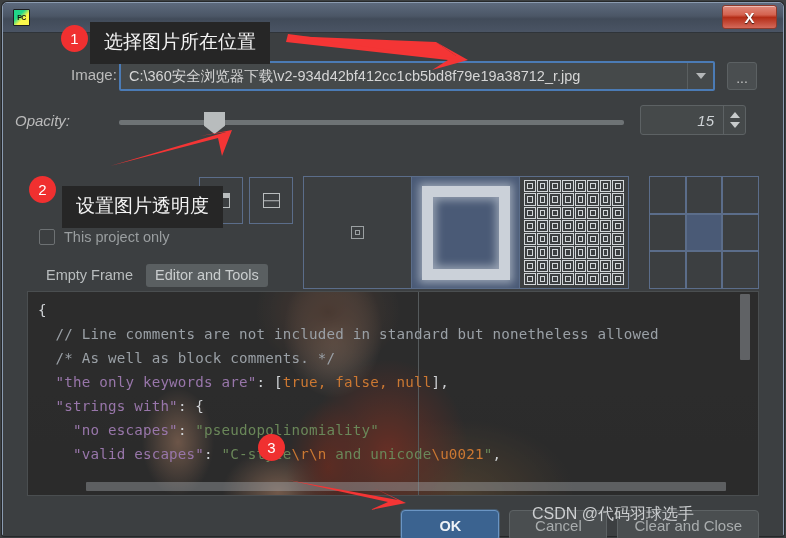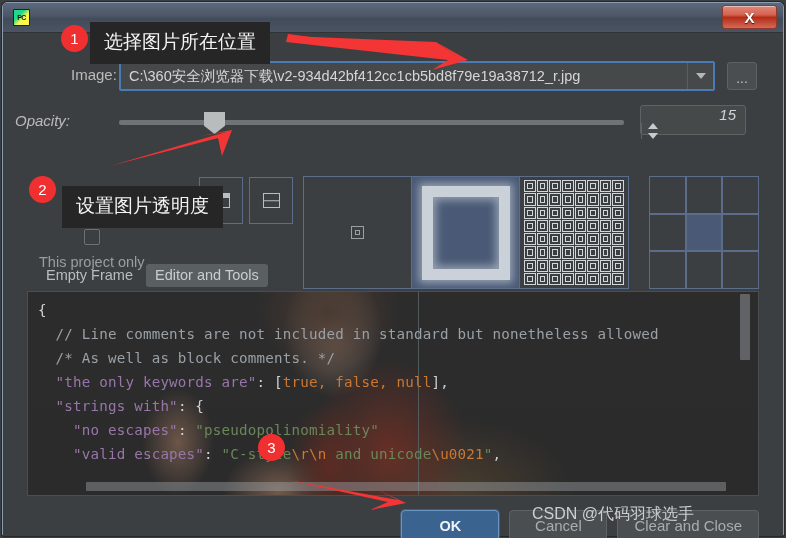--- a/index.html
+++ b/index.html
@@ -141,21 +141,21 @@
     background: #b8bcbd;
     cursor: pointer;
     clip-path: polygon(0 0, 100% 0, 100% 62%, 50% 100%, 0 62%);
   }
   .spin {
     position: absolute; left: 625px; top: 0;
     width: 106px; height: 30px;
     background: #45494a;
     border: 1px solid #5d6264;
     border-radius: 3px;
-    display: flex; align-items: stretch; flex-direction: column;
+    display: flex; align-items: stretch;
   }
   .spin-val {
     flex: 1; display: flex; align-items: center; justify-content: flex-end;
     padding-right: 9px;
     color: #cfd3d6; font-size: 15px;
   }
   .spin-arrows {
     width: 22px; border-left: 1px solid #5d6264;
     display: flex; flex-direction: column; align-items: center; justify-content: center;
     gap: 4px; cursor: pointer;
@@ -234,21 +234,21 @@
     grid-template-rows: repeat(3,1fr);
   }
   .anchor-cell {
     border: 1px solid #5b6d8a;
     background: #3c3f41;
     cursor: pointer;
   }
   .anchor-cell.selected { background: #4a5a76; }
 
   
-  .chk-row { position: absolute; left: 36px; top: 196px; display: flex; align-items: center; gap: 9px; flex-direction: column; }
+  .chk-row { position: absolute; left: 36px; top: 196px; display: flex; align-items: center; gap: 9px; }
   .chk-box {
     width: 16px; height: 16px;
     border: 1px solid #6d7173;
     background: #3c3f41;
     border-radius: 2px;
     cursor: pointer;
   }
   .chk-label { color: #9a9ea0; font-size: 14.5px; }
 
   

